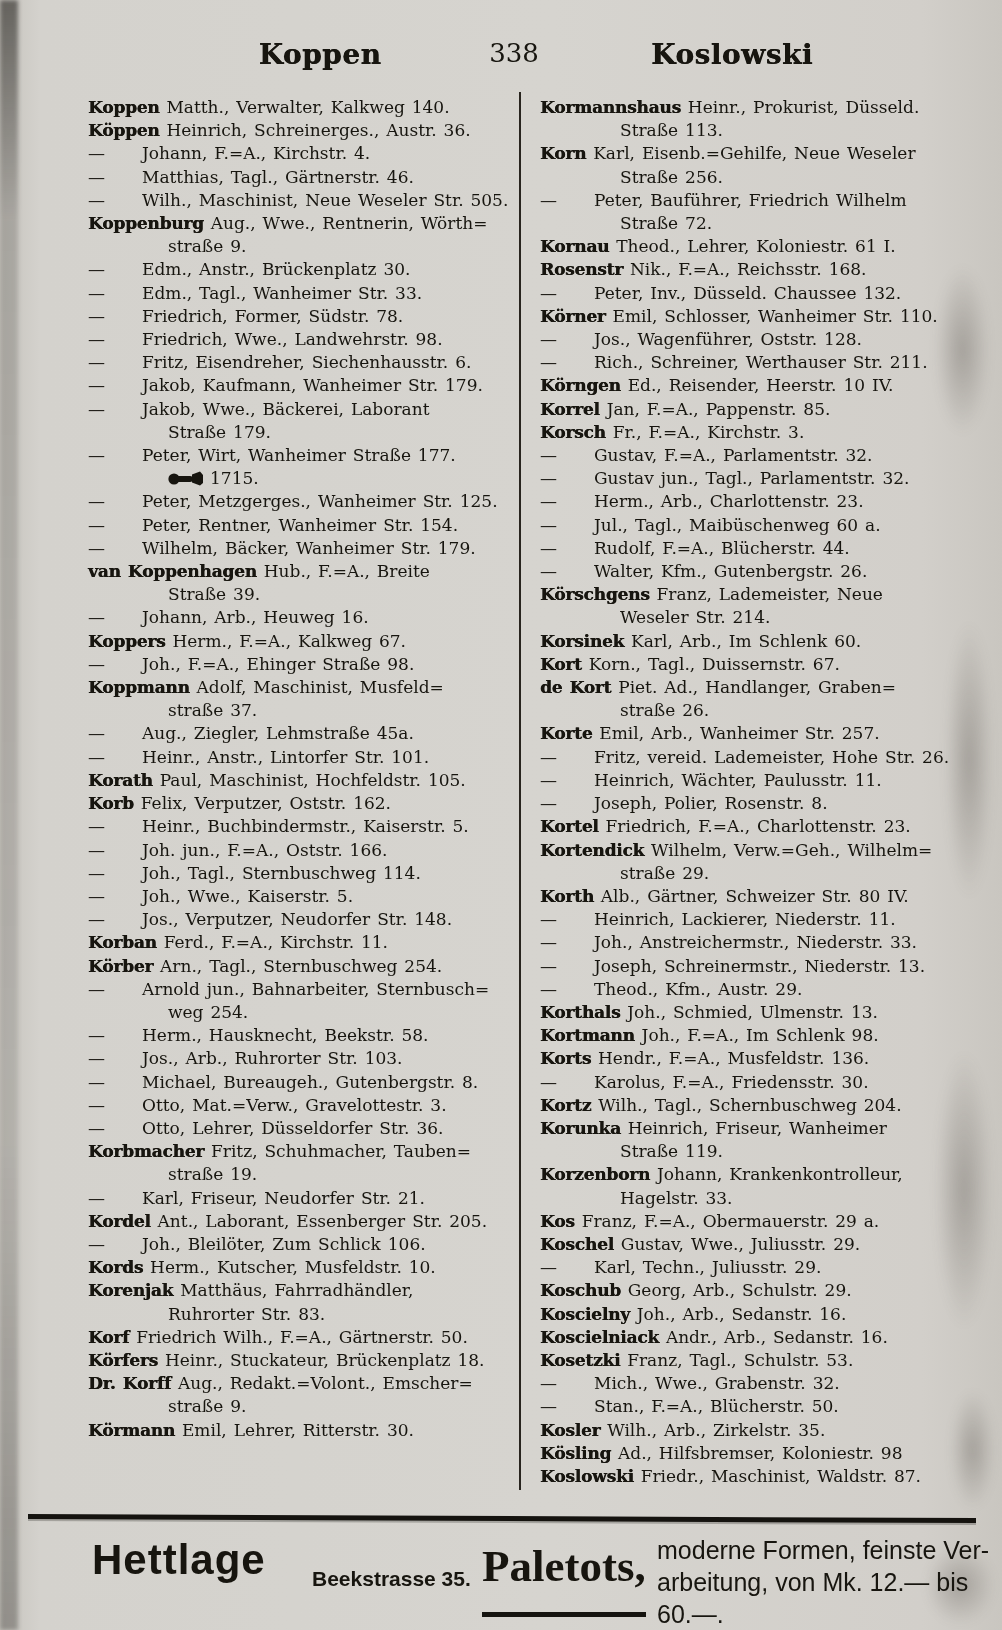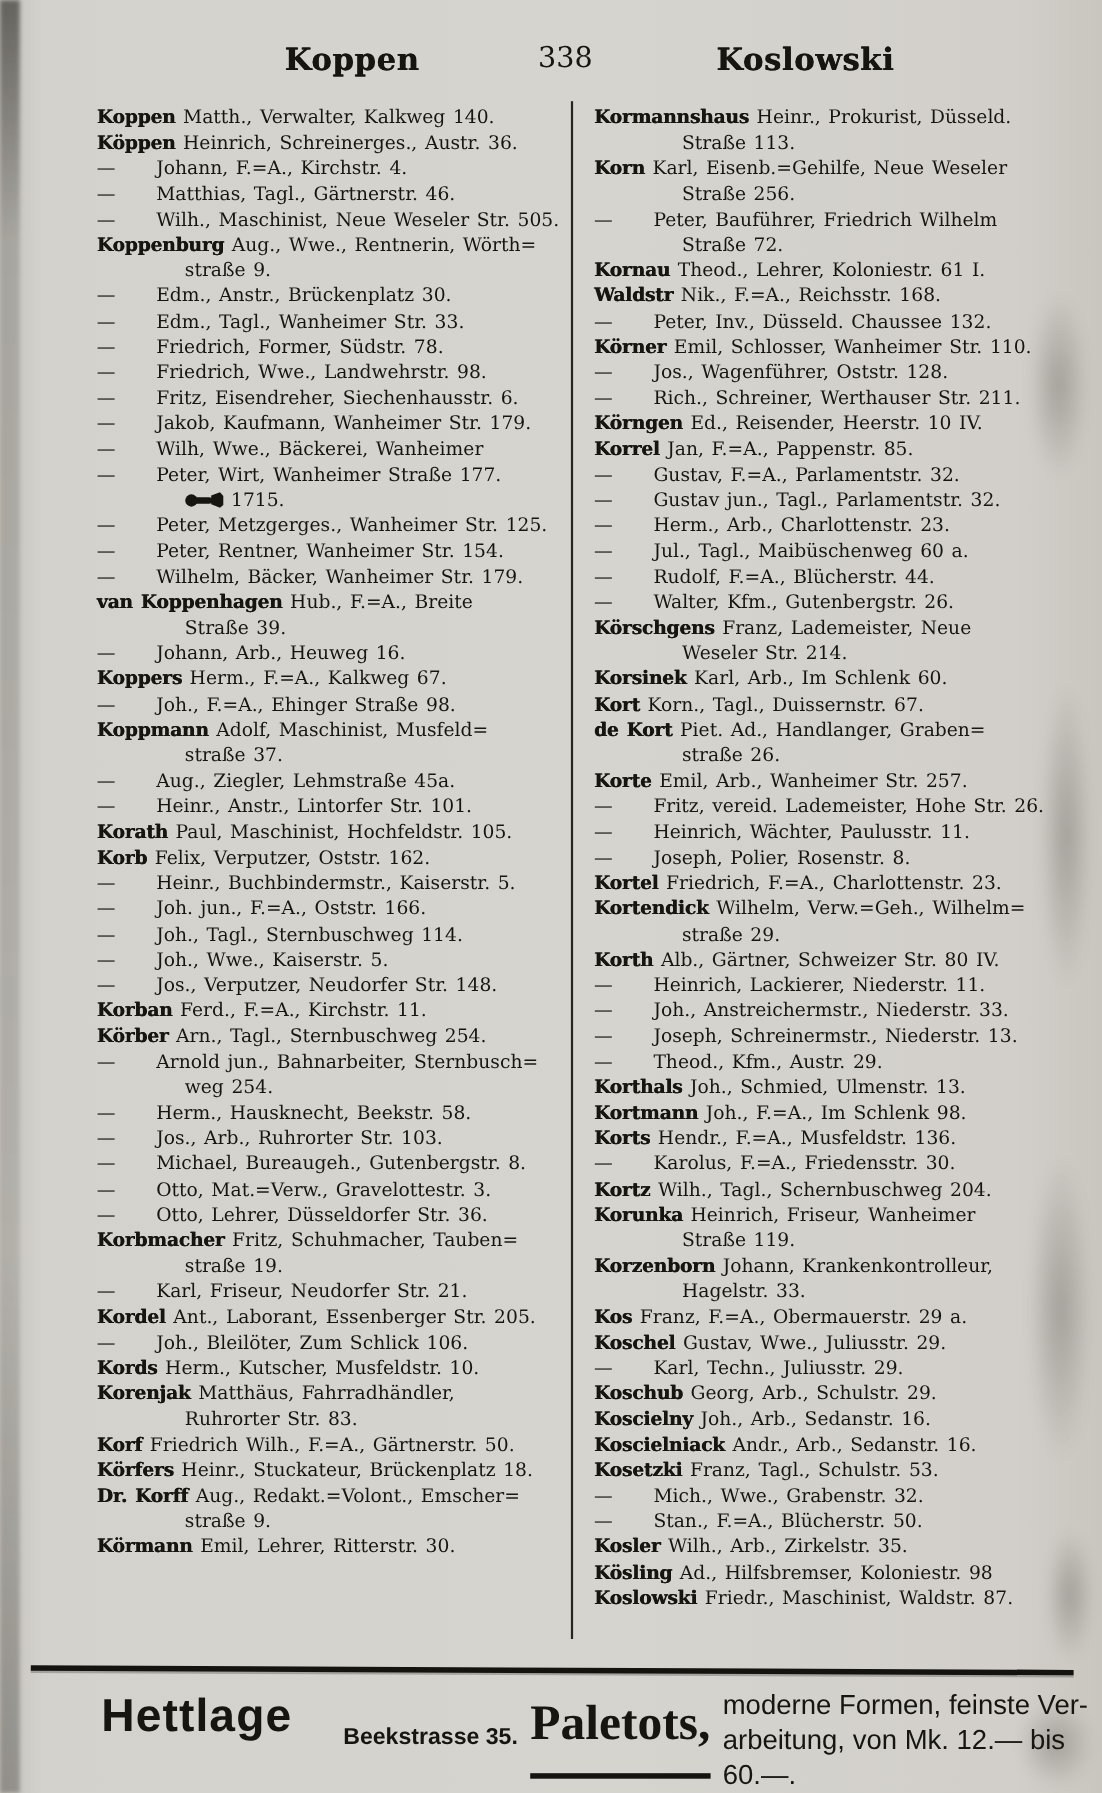--- a/index.html
+++ b/index.html
@@ -53,21 +53,21 @@
       <div class="entry"><span class="dash">—</span><span>Johann, F.=A., Kirchstr. 4.</span></div>
       <div class="entry"><span class="dash">—</span><span>Matthias, Tagl., Gärtnerstr. 46.</span></div>
       <div class="entry"><span class="dash">—</span><span>Wilh., Maschinist, Neue Weseler Str. 505.</span></div>
       <div class="entry"><span class="lead">Koppenburg</span> <span>Aug., Wwe., Rentnerin, Wörth=</span><div class="cont">straße 9.</div></div>
       <div class="entry"><span class="dash">—</span><span>Edm., Anstr., Brückenplatz 30.</span></div>
       <div class="entry"><span class="dash">—</span><span>Edm., Tagl., Wanheimer Str. 33.</span></div>
       <div class="entry"><span class="dash">—</span><span>Friedrich, Former, Südstr. 78.</span></div>
       <div class="entry"><span class="dash">—</span><span>Friedrich, Wwe., Landwehrstr. 98.</span></div>
       <div class="entry"><span class="dash">—</span><span>Fritz, Eisendreher, Siechenhausstr. 6.</span></div>
       <div class="entry"><span class="dash">—</span><span>Jakob, Kaufmann, Wanheimer Str. 179.</span></div>
-      <div class="entry"><span class="dash">—</span><span>Wilh, Wwe., Bäckerei, Wanheimer</span></div>
+      <div class="entry"><span class="dash">—</span><span>Jakob, Wwe., Bäckerei, Laborant</span><div class="cont">Straße 179.</div></div>
       <div class="entry"><span class="dash">—</span><span>Peter, Wirt, Wanheimer Straße 177.</span><div class="cont phone"><svg width="36" height="15" viewBox="0 0 36 15">
             <circle cx="6" cy="8" r="5.6"></circle>
             <rect x="6" y="5" width="19" height="6" rx="3"></rect>
             <path d="M24 3.5 L32 0.5 L35 4 L35 12 L32 14.5 L24 11.5 Z"></path>
           </svg><span>1715.</span></div></div>
       <div class="entry"><span class="dash">—</span><span>Peter, Metzgerges., Wanheimer Str. 125.</span></div>
       <div class="entry"><span class="dash">—</span><span>Peter, Rentner, Wanheimer Str. 154.</span></div>
       <div class="entry"><span class="dash">—</span><span>Wilhelm, Bäcker, Wanheimer Str. 179.</span></div>
       <div class="entry"><span class="lead">van Koppenhagen</span> <span>Hub., F.=A., Breite</span><div class="cont">Straße 39.</div></div>
       <div class="entry"><span class="dash">—</span><span>Johann, Arb., Heuweg 16.</span></div>
@@ -100,27 +100,28 @@
       <div class="entry"><span class="lead">Korf</span> <span>Friedrich Wilh., F.=A., Gärtnerstr. 50.</span></div>
       <div class="entry"><span class="lead">Körfers</span> <span>Heinr., Stuckateur, Brückenplatz 18.</span></div>
       <div class="entry"><span class="lead">Dr. Korff</span> <span>Aug., Redakt.=Volont., Emscher=</span><div class="cont">straße 9.</div></div>
       <div class="entry"><span class="lead">Körmann</span> <span>Emil, Lehrer, Ritterstr. 30.</span></div>
     </div>
   <div class="col col-right">
       <div class="entry"><span class="lead">Kormannshaus</span> <span>Heinr., Prokurist, Düsseld.</span><div class="cont">Straße 113.</div></div>
       <div class="entry"><span class="lead">Korn</span> <span>Karl, Eisenb.=Gehilfe, Neue Weseler</span><div class="cont">Straße 256.</div></div>
       <div class="entry"><span class="dash">—</span><span>Peter, Bauführer, Friedrich Wilhelm</span><div class="cont">Straße 72.</div></div>
       <div class="entry"><span class="lead">Kornau</span> <span>Theod., Lehrer, Koloniestr. 61 I.</span></div>
-      <div class="entry"><span class="lead">Waldstr</span> <span>Nik., F.=A., Reichsstr. 168.</span></div>
+      <div class="entry"><span class="lead">Rosenstr</span> <span>Nik., F.=A., Reichsstr. 168.</span></div>
       <div class="entry"><span class="dash">—</span><span>Peter, Inv., Düsseld. Chaussee 132.</span></div>
       <div class="entry"><span class="lead">Körner</span> <span>Emil, Schlosser, Wanheimer Str. 110.</span></div>
       <div class="entry"><span class="dash">—</span><span>Jos., Wagenführer, Oststr. 128.</span></div>
       <div class="entry"><span class="dash">—</span><span>Rich., Schreiner, Werthauser Str. 211.</span></div>
       <div class="entry"><span class="lead">Körngen</span> <span>Ed., Reisender, Heerstr. 10 IV.</span></div>
       <div class="entry"><span class="lead">Korrel</span> <span>Jan, F.=A., Pappenstr. 85.</span></div>
+      <div class="entry"><span class="lead">Korsch</span> <span>Fr., F.=A., Kirchstr. 3.</span></div>
       <div class="entry"><span class="dash">—</span><span>Gustav, F.=A., Parlamentstr. 32.</span></div>
       <div class="entry"><span class="dash">—</span><span>Gustav jun., Tagl., Parlamentstr. 32.</span></div>
       <div class="entry"><span class="dash">—</span><span>Herm., Arb., Charlottenstr. 23.</span></div>
       <div class="entry"><span class="dash">—</span><span>Jul., Tagl., Maibüschenweg 60 a.</span></div>
       <div class="entry"><span class="dash">—</span><span>Rudolf, F.=A., Blücherstr. 44.</span></div>
       <div class="entry"><span class="dash">—</span><span>Walter, Kfm., Gutenbergstr. 26.</span></div>
       <div class="entry"><span class="lead">Körschgens</span> <span>Franz, Lademeister, Neue</span><div class="cont">Weseler Str. 214.</div></div>
       <div class="entry"><span class="lead">Korsinek</span> <span>Karl, Arb., Im Schlenk 60.</span></div>
       <div class="entry"><span class="lead">Kort</span> <span>Korn., Tagl., Duissernstr. 67.</span></div>
       <div class="entry"><span class="lead">de Kort</span> <span>Piet. Ad., Handlanger, Graben=</span><div class="cont">straße 26.</div></div>

